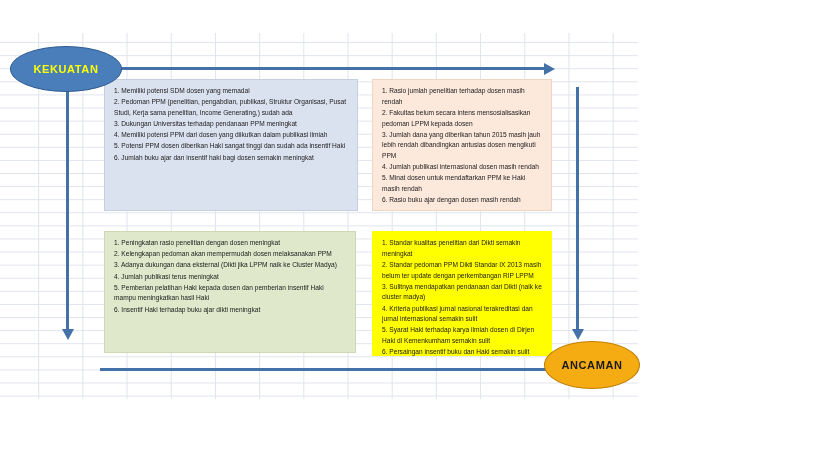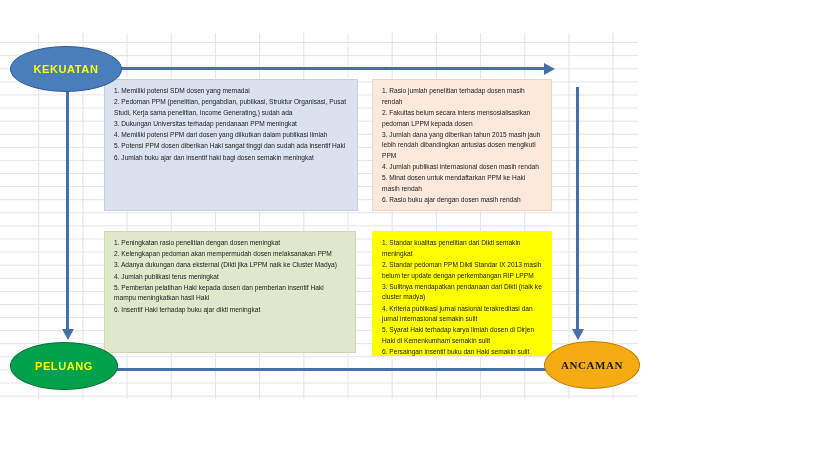--- a/index.html
+++ b/index.html
@@ -189,17 +189,16 @@
       <li>3. Sulitnya  mendapatkan  pendanaan  dari Dikti (naik ke cluster madya)</li>
       <li>4. Kriteria  publikasi jurnal  nasional terakreditasi  dan jurnal internasional  semakin sulit</li>
       <li>5. Syarat Haki terhadap  karya ilmiah dosen  di Dirjen Haki  di Kemenkumham  semakin sulit</li>
       <li>6. Persaingan  insentif buku dan Haki semakin sulit</li>
     </ol>
   </div>
 
   <div class="node node-kekuatan" style="left:10px; top:13px; width:112px; height:46px;">KEKUATAN</div>
 
 
-  <div class="node node-peluang" style="left:10px; top:309px; width:108px; height:48px;">PELUANG</div>
-
-  <div class="node node-ancaman" style="left:544px; top:308px; width:96px; height:48px;font-family:Liberation Serif, serif;">ANCAMAN</div>
+
+  <div class="node node-ancaman" style="left:544px; top:308px; width:96px; height:48px;">ANCAMAN</div>
 
 </div>
 
 </body></html>

